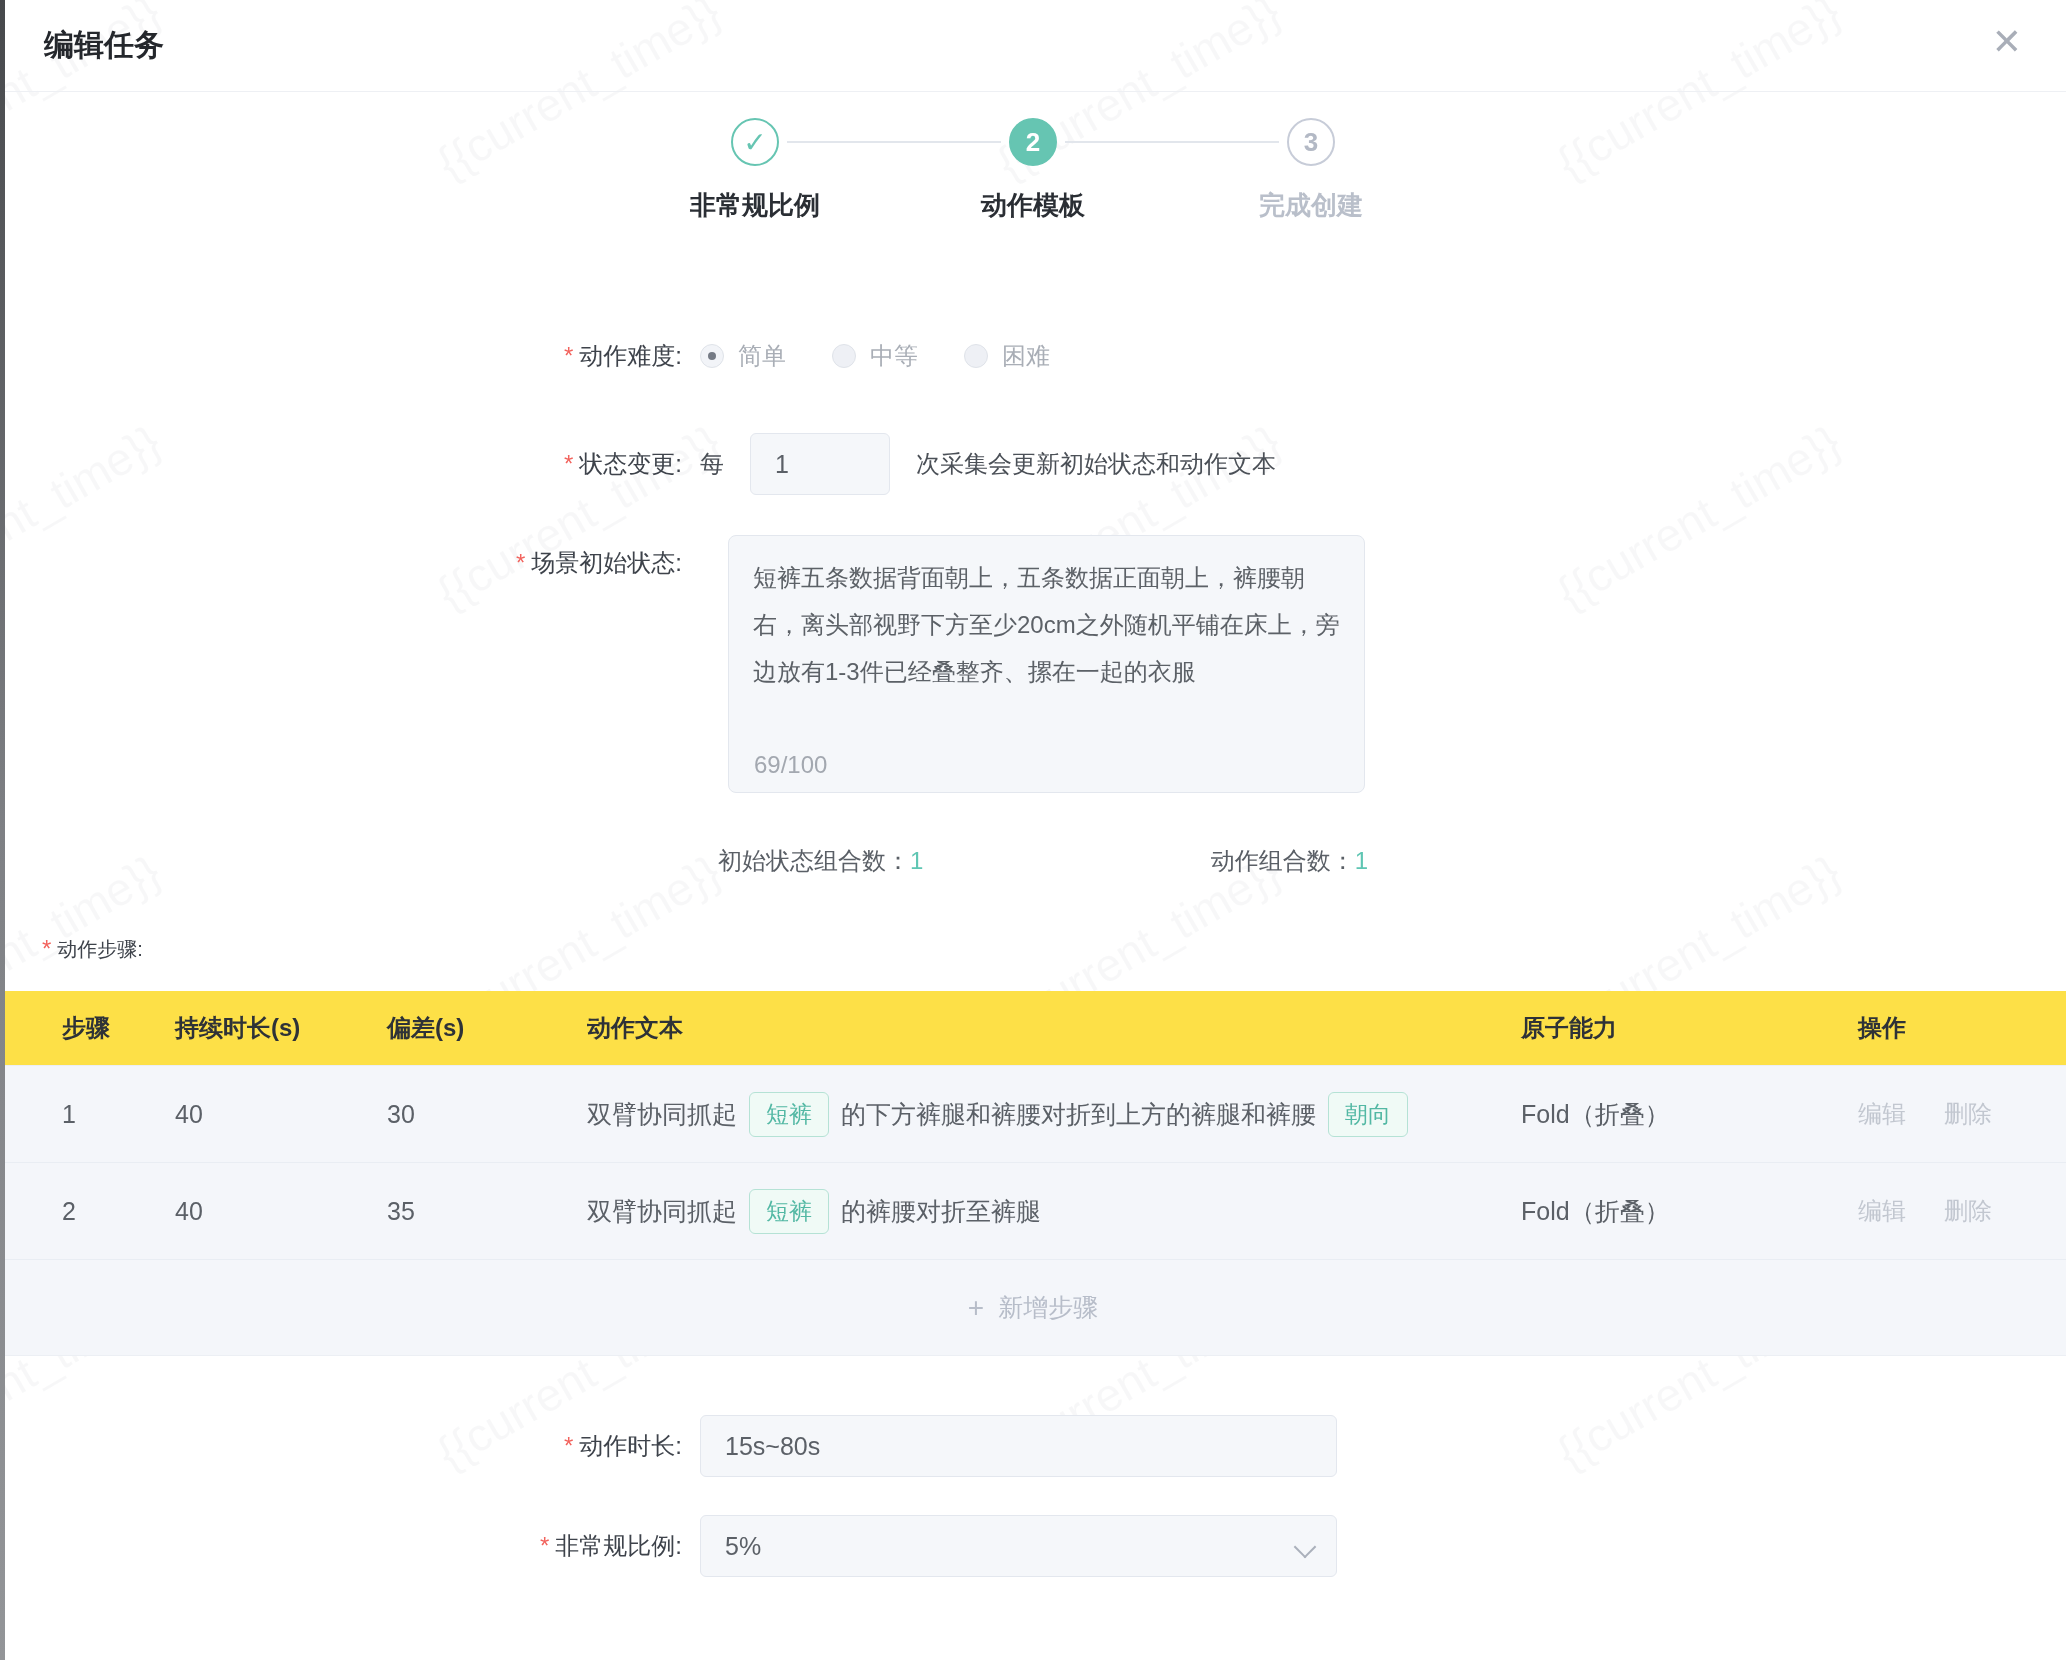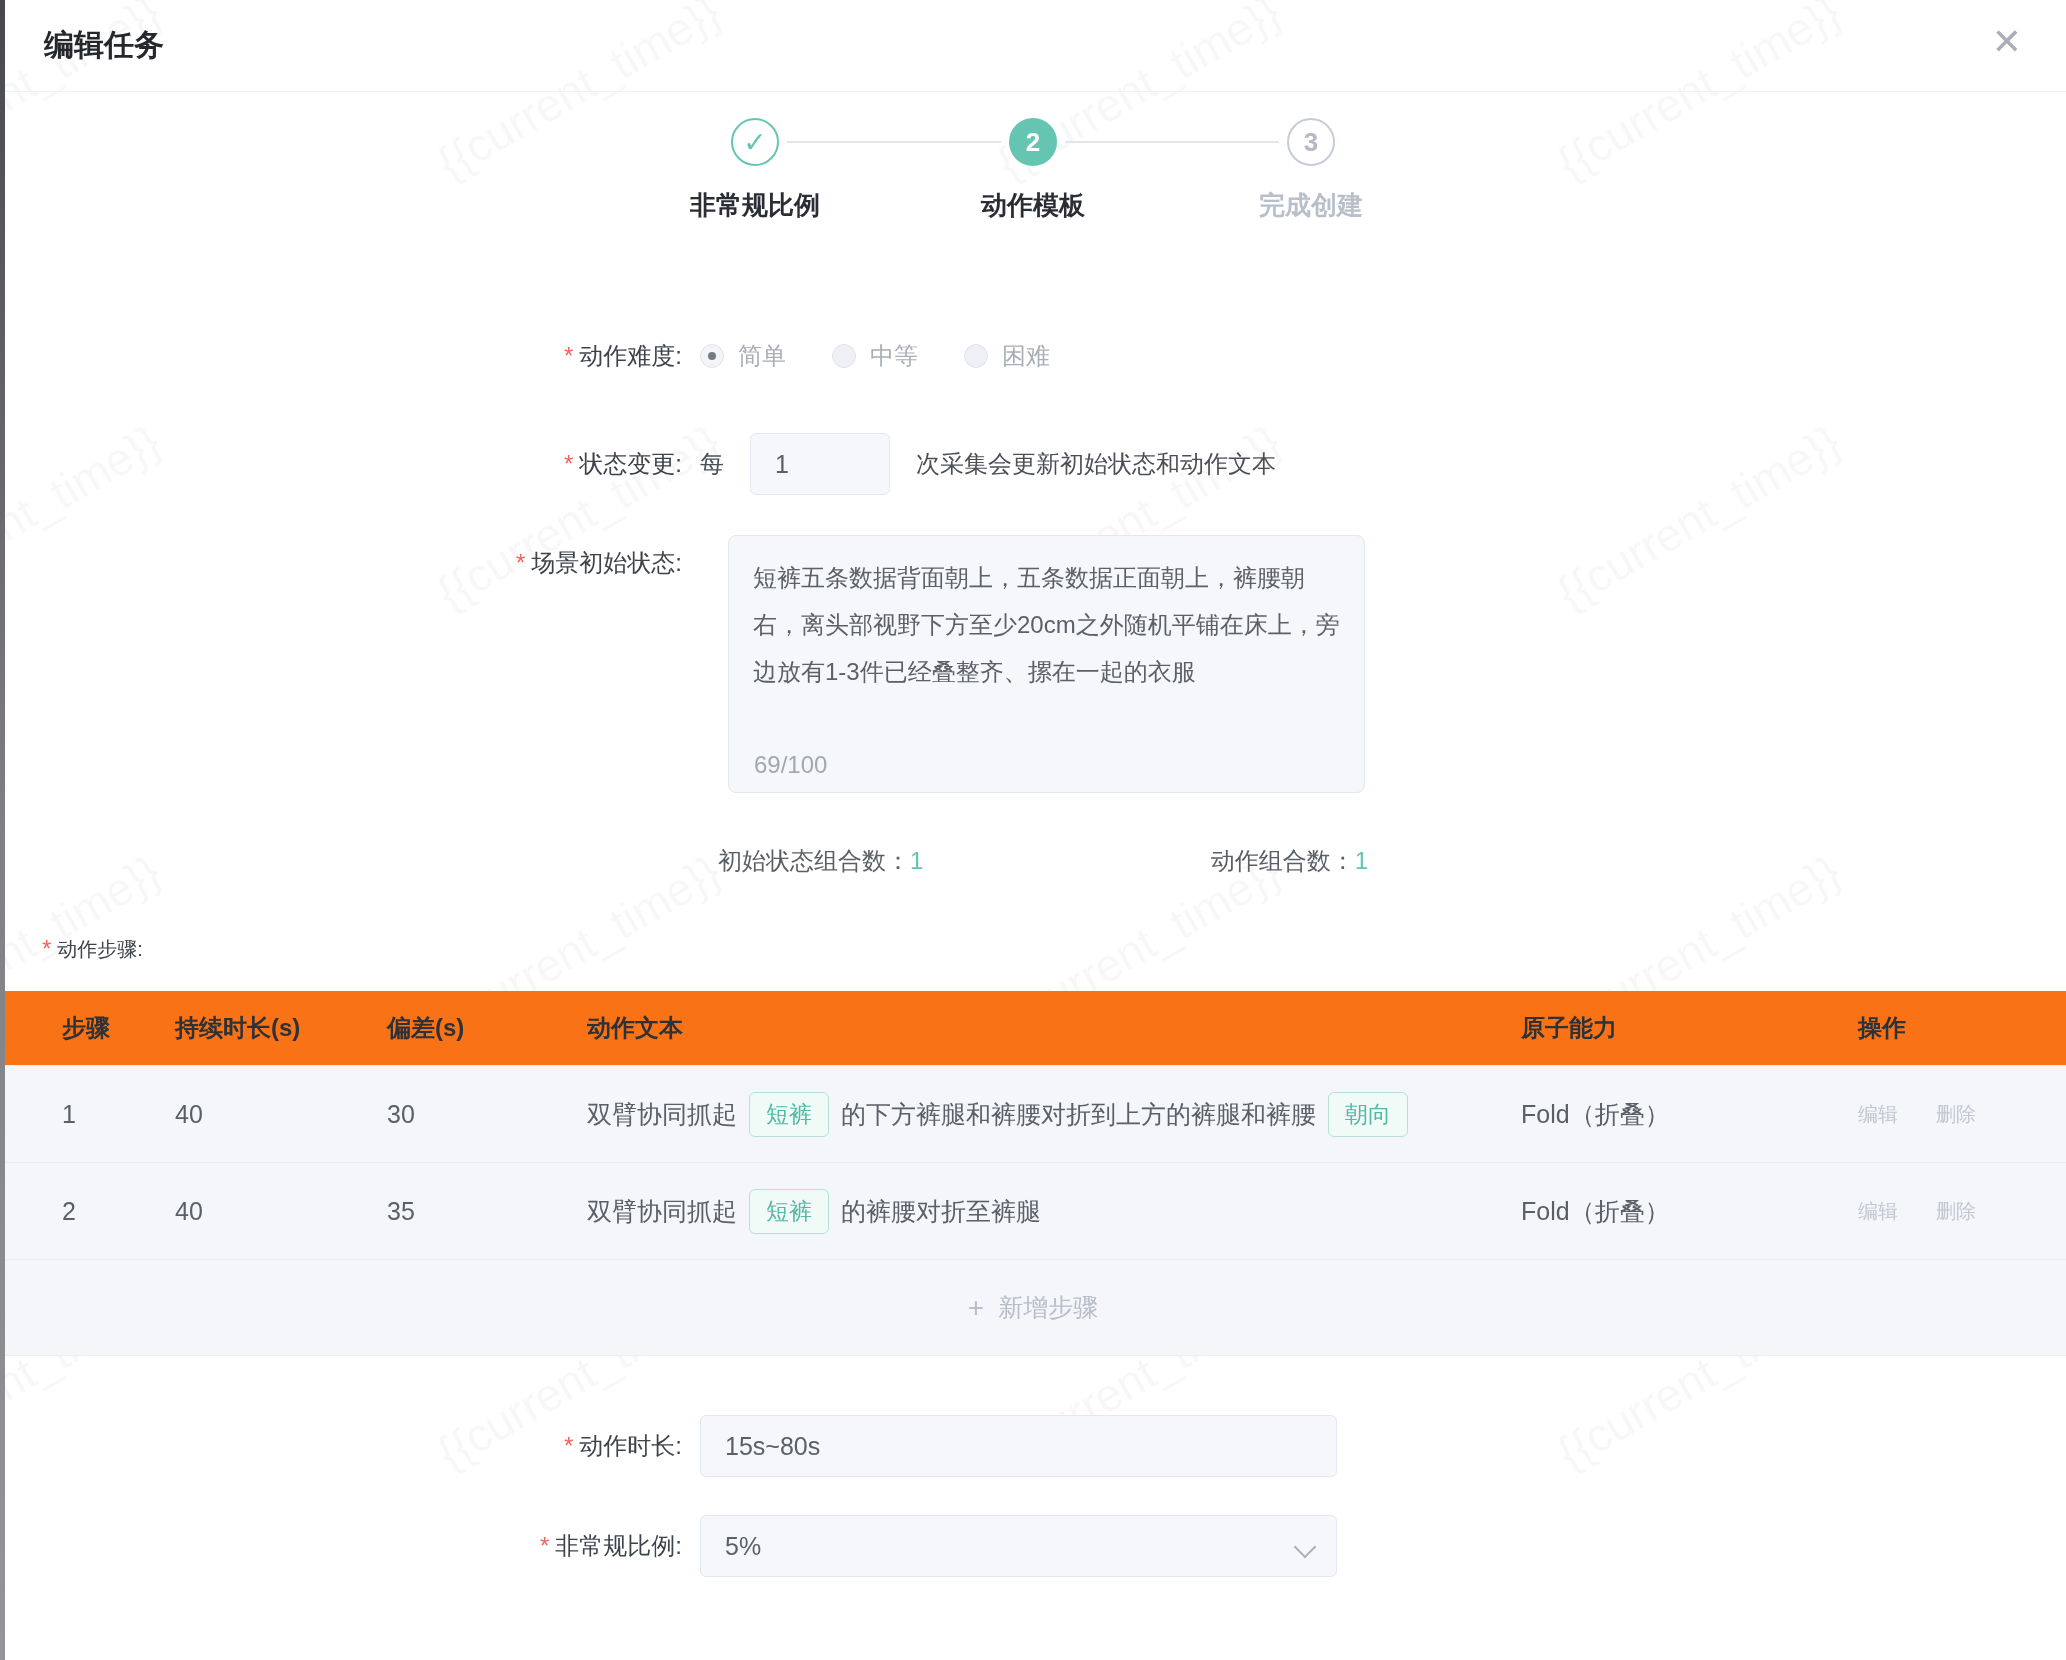--- a/index.html
+++ b/index.html
@@ -78,33 +78,33 @@
   .combo { font-size:24px; color:#5a5f66; }
   .combo .val { color:#5fc6b3; }
 
   .steps-label-row { margin-top:58px; padding-left:42px; display:flex; align-items:center; }
   .steps-label { font-size:20px; color:#3e434b; }
 
   
   .steps-table { margin-top:28px; width:100%; }
   .t-row { display:flex; align-items:center; }
   .t-head { height:75px; border-bottom:1px solid #ebeef5; font-weight:700;
-    font-size:24px; color:#2e3237; background:#f97316; }
+    font-size:24px; color:#2e3237; background:#fde047; }
   .t-body-row { height:97px; background:#f4f6fa; border-bottom:1px solid #e9edf3;
     font-size:25px; color:#5b6067; }
   .c1 { width:175px; flex:0 0 175px; padding-left:62px; }
   .c2 { width:212px; flex:0 0 212px; }
   .c3 { width:200px; flex:0 0 200px; }
   .c4 { flex:1 1 auto; display:flex; align-items:center; flex-wrap:nowrap; overflow:hidden; }
   .c5 { width:310px; flex:0 0 310px; }
   .c6 { width:208px; flex:0 0 208px; display:flex; gap:38px;margin-left:27px; }
   .t-head .c4 { display:block; }
   .tag { display:inline-block; padding:6px 16px; margin:0 12px; border:1px solid #b5e2d5;
     background:#f0faf6; color:#53b8a4; border-radius:6px; font-size:23px; white-space:nowrap; }
-  .link-btn { font-size:20px; color:#c2c7d0; background:none; border:none; cursor:pointer;
+  .link-btn { font-size:24px; color:#c2c7d0; background:none; border:none; cursor:pointer;
     font-family:"Liberation Sans", sans-serif; }
   .add-row { height:96px; background:#f4f6fa; border-bottom:1px solid #eceff4;
     display:flex; align-items:center; justify-content:center; cursor:pointer; }
   .add-row .plus { font-size:28px; color:#b7bdc9; margin-right:14px; }
   .add-row .add-label { font-size:25px; color:#b7bdc9; }
 
   
   .row-duration { margin-top:59px; }
   .row-countdown { margin-top:38px; }
   .row-ratio { margin-top:38px; }

